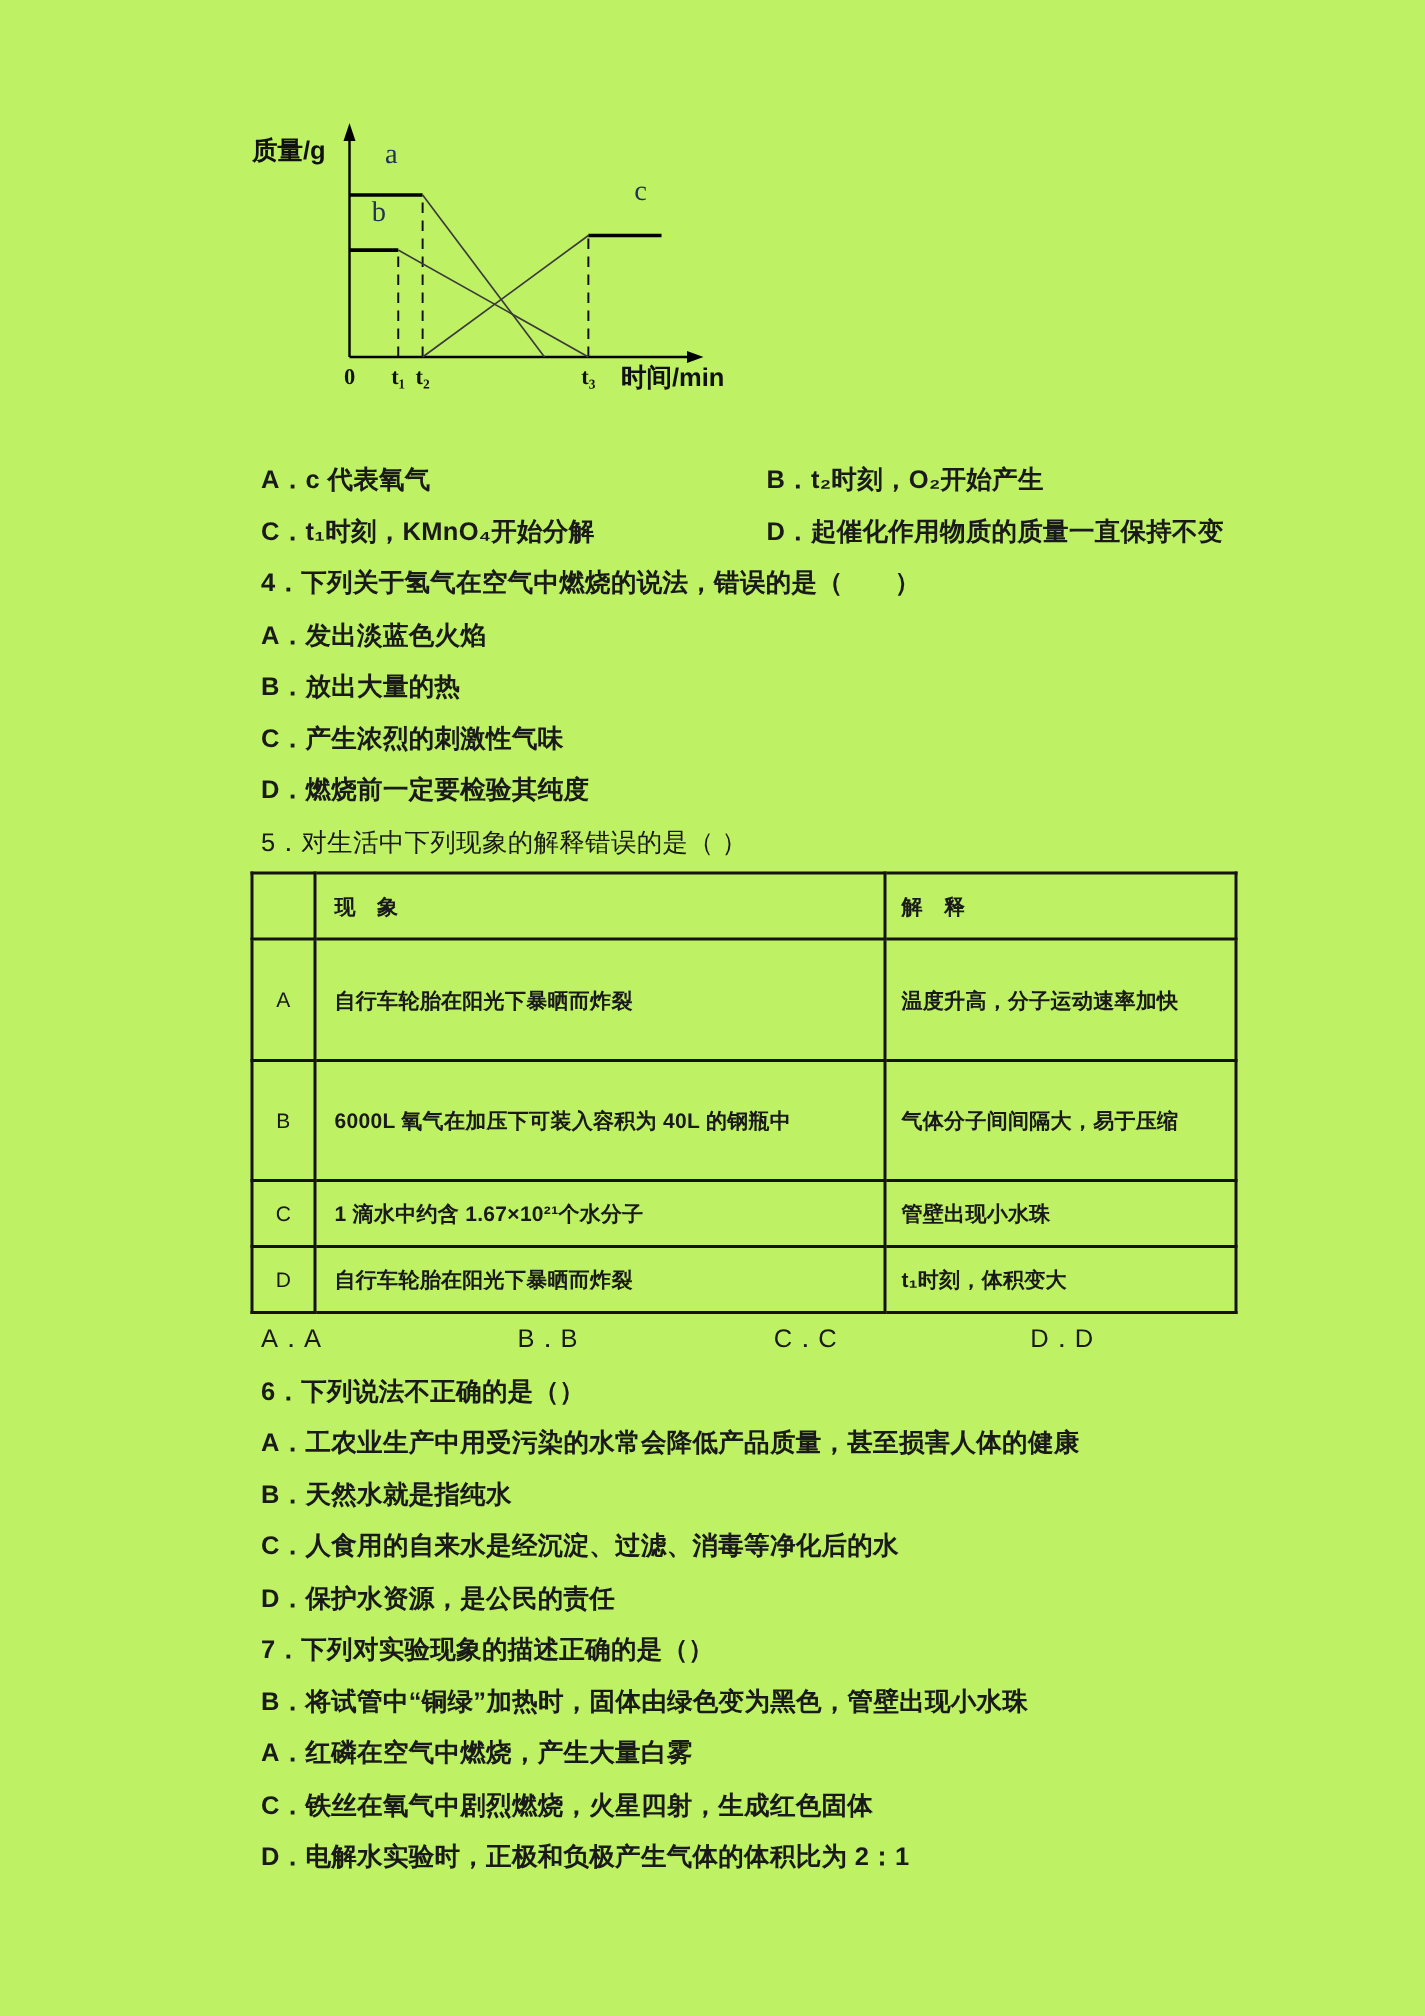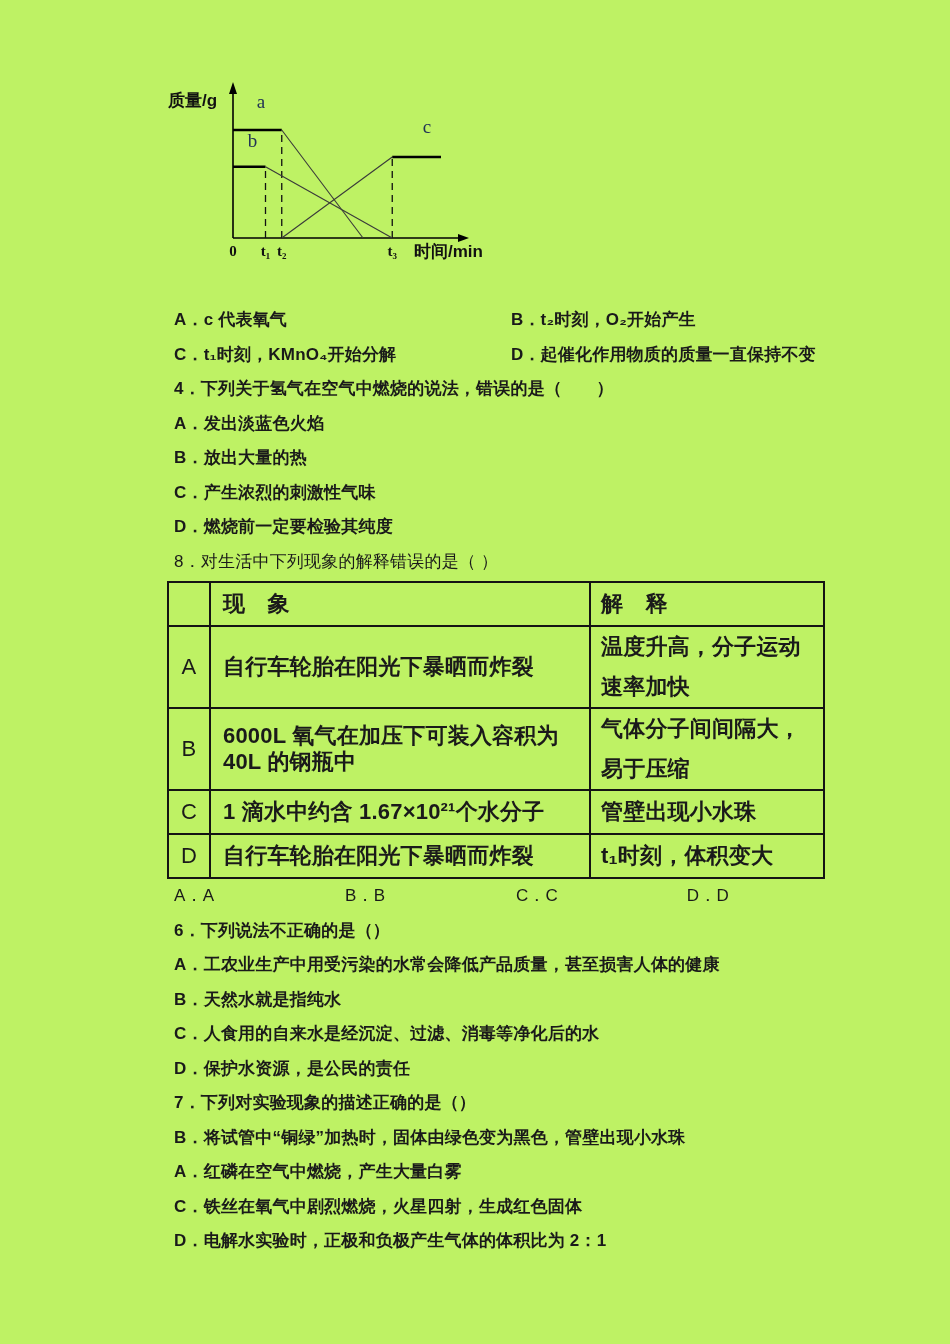--- a/index.html
+++ b/index.html
@@ -34,21 +34,21 @@
   }
   .line{white-space:nowrap;}
   .two-col .col-a{display:inline-block;width:332px;}
   .light{font-weight:400;}
 
   
   table.phen{
     border-collapse:collapse;
     margin-left:-7px;margin-top:2px;
     table-layout:fixed;width:634px;
-    font-weight:700;font-size:22px;
+    font-weight:700;font-size:14px;
   }
   table.phen td{
     border:2px solid #141414;
     vertical-align:middle;
     padding:0;
     overflow:hidden;
   }
   .r-head{height:44px;}
   .r-a{height:81px;}
   .r-b{height:80px;}
@@ -105,21 +105,21 @@
       <span class="col-a">C．t₁时刻，KMnO₄开始分解</span>
       <span class="col-b">D．起催化作用物质的质量一直保持不变</span>
     </div>
 
     <div class="line">4．下列关于氢气在空气中燃烧的说法，错误的是（　　）</div>
     <div class="line">A．发出淡蓝色火焰</div>
     <div class="line">B．放出大量的热</div>
     <div class="line">C．产生浓烈的刺激性气味</div>
     <div class="line">D．燃烧前一定要检验其纯度</div>
 
-    <div class="line light">8．对生活中下列现象的解释错误的是（ ）</div>
+    <div class="line light">5．对生活中下列现象的解释错误的是（ ）</div>
 
     <table class="phen">
       <tbody>
         <tr class="r-head">
           <td class="c-label"></td>
           <td class="c-phen">现　象</td>
           <td class="c-expl single">解　释</td>
         </tr>
         <tr class="r-a">
           <td class="c-label">A</td>

